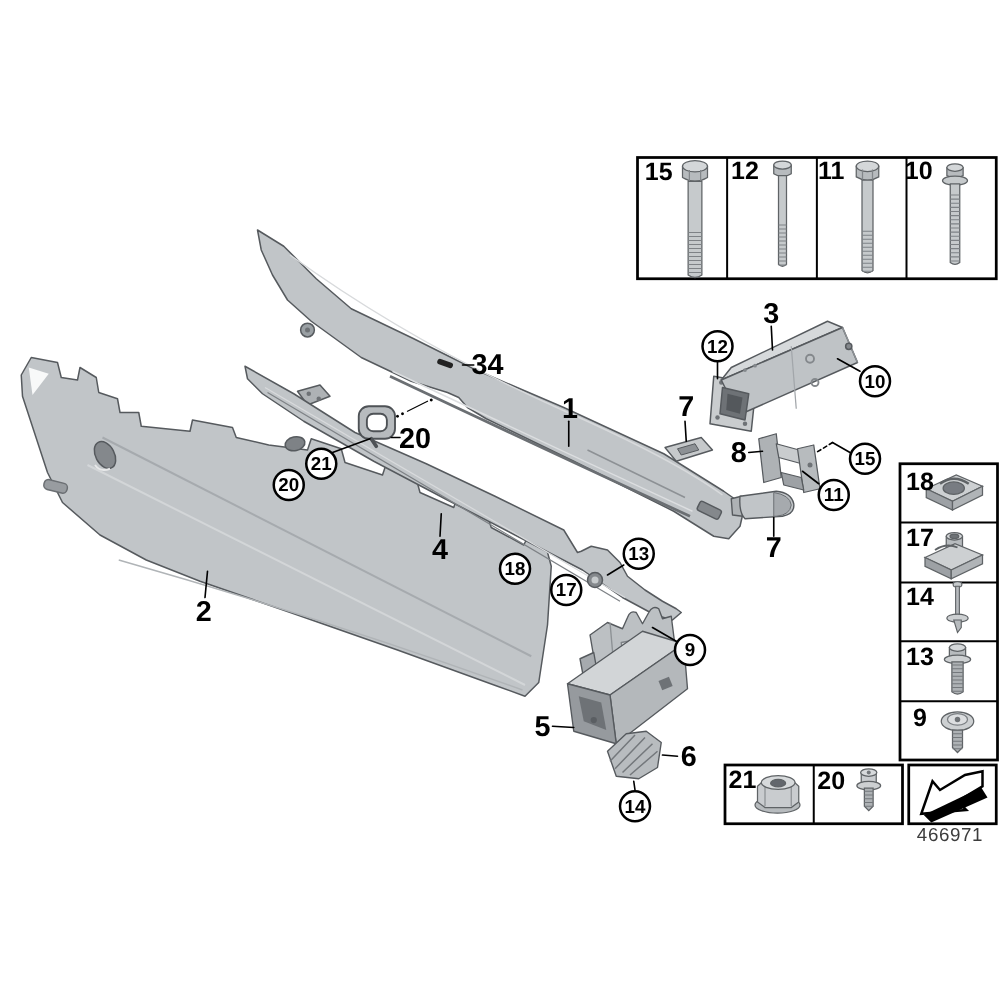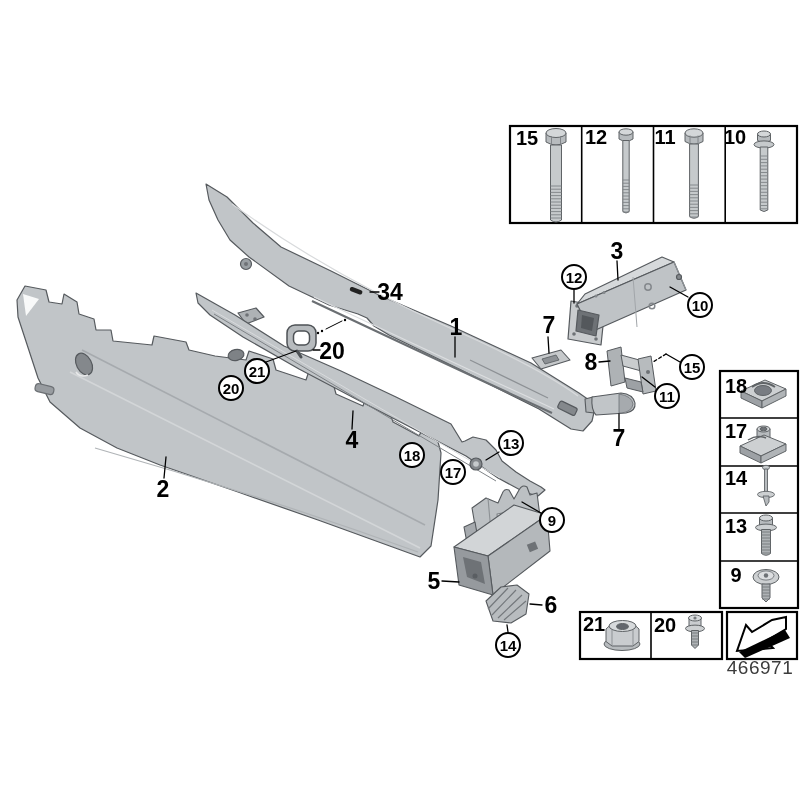--- a/index.html
+++ b/index.html
@@ -7,21 +7,21 @@
           font-family:"Liberation Sans",sans-serif;overflow:hidden;}
   .canvas svg{position:absolute;left:0;top:0;}
   .lbl{position:absolute;transform:translate(-50%,-50%);font-weight:bold;
        font-size:23px;color:#000;line-height:1;white-space:nowrap;cursor:pointer;}
   .clbl{position:absolute;transform:translate(-50%,-50%);width:26px;height:26px;
         box-sizing:border-box;border:2px solid #000;border-radius:50%;background:#fff;
         font-weight:bold;font-size:15px;color:#000;display:flex;align-items:center;
         justify-content:center;line-height:1;cursor:pointer;}
   .tlbl{position:absolute;transform:translate(-50%,-50%);font-weight:bold;
         font-size:20px;color:#000;line-height:1;cursor:pointer;}
-  .dnum{position:absolute;transform:translate(-50%,-50%);font-size:19px;
+  .dnum{position:absolute;transform:translate(-50%,-50%);font-size:15px;
         color:#3c3c3c;letter-spacing:.5px;}
 </style>
 </head>
 <body>
 
 <div class="canvas">
 
 <svg width="800" height="800" viewBox="0 0 800 800">
 
   <g stroke="#565a5e" stroke-width="1.2" stroke-linejoin="round">

